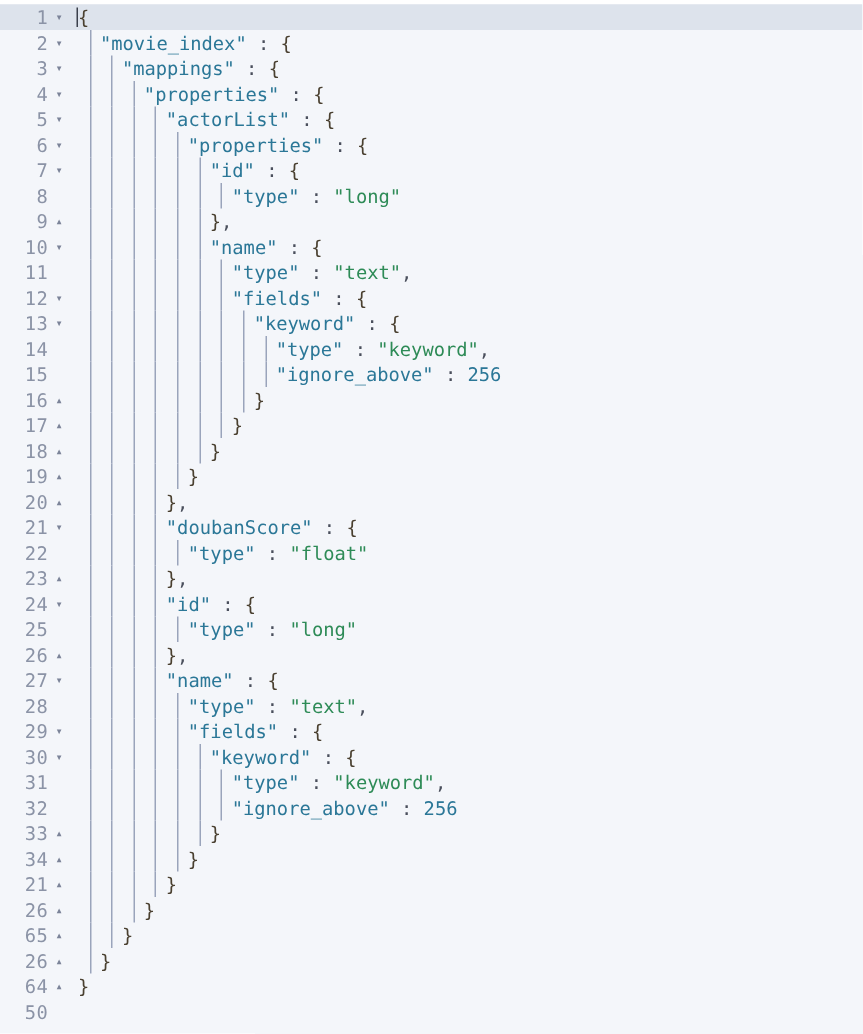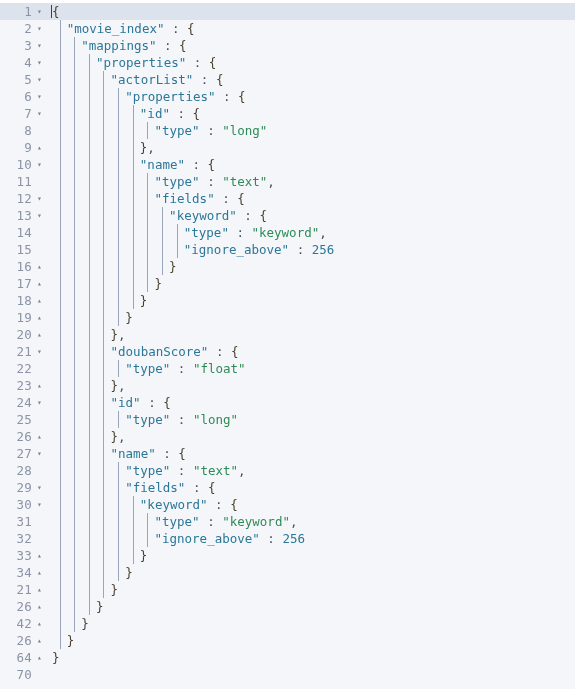--- a/index.html
+++ b/index.html
@@ -156,18 +156,18 @@
       <div class="line"><div class="gutter"><span class="lnum">27</span><span class="fold">▾</span></div><div class="code"><div class="guide" style="left: 11.5px;"></div><div class="guide" style="left: 26.14px;"></div><div class="guide" style="left: 40.78px;"></div><div class="guide" style="left: 55.42px;"></div><div class="txt" style="left: 62.56px;"><span class="k">"name"</span><span class="p"> : </span><span class="b">{</span></div></div></div>
       <div class="line"><div class="gutter"><span class="lnum">28</span></div><div class="code"><div class="guide" style="left: 11.5px;"></div><div class="guide" style="left: 26.14px;"></div><div class="guide" style="left: 40.78px;"></div><div class="guide" style="left: 55.42px;"></div><div class="guide" style="left: 70.06px;"></div><div class="txt" style="left: 77.2px;"><span class="k">"type"</span><span class="p"> : </span><span class="s">"text"</span><span class="p">,</span></div></div></div>
       <div class="line"><div class="gutter"><span class="lnum">29</span><span class="fold">▾</span></div><div class="code"><div class="guide" style="left: 11.5px;"></div><div class="guide" style="left: 26.14px;"></div><div class="guide" style="left: 40.78px;"></div><div class="guide" style="left: 55.42px;"></div><div class="guide" style="left: 70.06px;"></div><div class="txt" style="left: 77.2px;"><span class="k">"fields"</span><span class="p"> : </span><span class="b">{</span></div></div></div>
       <div class="line"><div class="gutter"><span class="lnum">30</span><span class="fold">▾</span></div><div class="code"><div class="guide" style="left: 11.5px;"></div><div class="guide" style="left: 26.14px;"></div><div class="guide" style="left: 40.78px;"></div><div class="guide" style="left: 55.42px;"></div><div class="guide" style="left: 70.06px;"></div><div class="guide" style="left: 84.7px;"></div><div class="txt" style="left: 91.84px;"><span class="k">"keyword"</span><span class="p"> : </span><span class="b">{</span></div></div></div>
       <div class="line"><div class="gutter"><span class="lnum">31</span></div><div class="code"><div class="guide" style="left: 11.5px;"></div><div class="guide" style="left: 26.14px;"></div><div class="guide" style="left: 40.78px;"></div><div class="guide" style="left: 55.42px;"></div><div class="guide" style="left: 70.06px;"></div><div class="guide" style="left: 84.7px;"></div><div class="guide" style="left: 99.34px;"></div><div class="txt" style="left: 106.48px;"><span class="k">"type"</span><span class="p"> : </span><span class="s">"keyword"</span><span class="p">,</span></div></div></div>
       <div class="line"><div class="gutter"><span class="lnum">32</span></div><div class="code"><div class="guide" style="left: 11.5px;"></div><div class="guide" style="left: 26.14px;"></div><div class="guide" style="left: 40.78px;"></div><div class="guide" style="left: 55.42px;"></div><div class="guide" style="left: 70.06px;"></div><div class="guide" style="left: 84.7px;"></div><div class="guide" style="left: 99.34px;"></div><div class="txt" style="left: 106.48px;"><span class="k">"ignore_above"</span><span class="p"> : </span><span class="n">256</span></div></div></div>
       <div class="line"><div class="gutter"><span class="lnum">33</span><span class="fold">▴</span></div><div class="code"><div class="guide" style="left: 11.5px;"></div><div class="guide" style="left: 26.14px;"></div><div class="guide" style="left: 40.78px;"></div><div class="guide" style="left: 55.42px;"></div><div class="guide" style="left: 70.06px;"></div><div class="guide" style="left: 84.7px;"></div><div class="txt" style="left: 91.84px;"><span class="b">}</span></div></div></div>
       <div class="line"><div class="gutter"><span class="lnum">34</span><span class="fold">▴</span></div><div class="code"><div class="guide" style="left: 11.5px;"></div><div class="guide" style="left: 26.14px;"></div><div class="guide" style="left: 40.78px;"></div><div class="guide" style="left: 55.42px;"></div><div class="guide" style="left: 70.06px;"></div><div class="txt" style="left: 77.2px;"><span class="b">}</span></div></div></div>
       <div class="line"><div class="gutter"><span class="lnum">21</span><span class="fold">▴</span></div><div class="code"><div class="guide" style="left: 11.5px;"></div><div class="guide" style="left: 26.14px;"></div><div class="guide" style="left: 40.78px;"></div><div class="guide" style="left: 55.42px;"></div><div class="txt" style="left: 62.56px;"><span class="b">}</span></div></div></div>
       <div class="line"><div class="gutter"><span class="lnum">26</span><span class="fold">▴</span></div><div class="code"><div class="guide" style="left: 11.5px;"></div><div class="guide" style="left: 26.14px;"></div><div class="guide" style="left: 40.78px;"></div><div class="txt" style="left: 47.92px;"><span class="b">}</span></div></div></div>
-      <div class="line"><div class="gutter"><span class="lnum">42</span><span class="fold">▴</span></div><div class="code"><div class="guide" style="left: 11.5px;"></div><div class="guide" style="left: 26.14px;"></div><div class="txt" style="left: 33.28px;"><span class="b">}</span></div></div></div>
+      <div class="line"><div class="gutter"><span class="lnum">65</span><span class="fold">▴</span></div><div class="code"><div class="guide" style="left: 11.5px;"></div><div class="guide" style="left: 26.14px;"></div><div class="txt" style="left: 33.28px;"><span class="b">}</span></div></div></div>
       <div class="line"><div class="gutter"><span class="lnum">26</span><span class="fold">▴</span></div><div class="code"><div class="guide" style="left: 11.5px;"></div><div class="txt" style="left: 18.64px;"><span class="b">}</span></div></div></div>
       <div class="line"><div class="gutter"><span class="lnum">64</span><span class="fold">▴</span></div><div class="code"><div class="txt" style="left: 4px;"><span class="b">}</span></div></div></div>
-      <div class="line"><div class="gutter"><span class="lnum">70</span></div><div class="code"></div></div>
+      <div class="line"><div class="gutter"><span class="lnum">50</span></div><div class="code"></div></div>
     </div>
 </div>
 
 </body></html>

